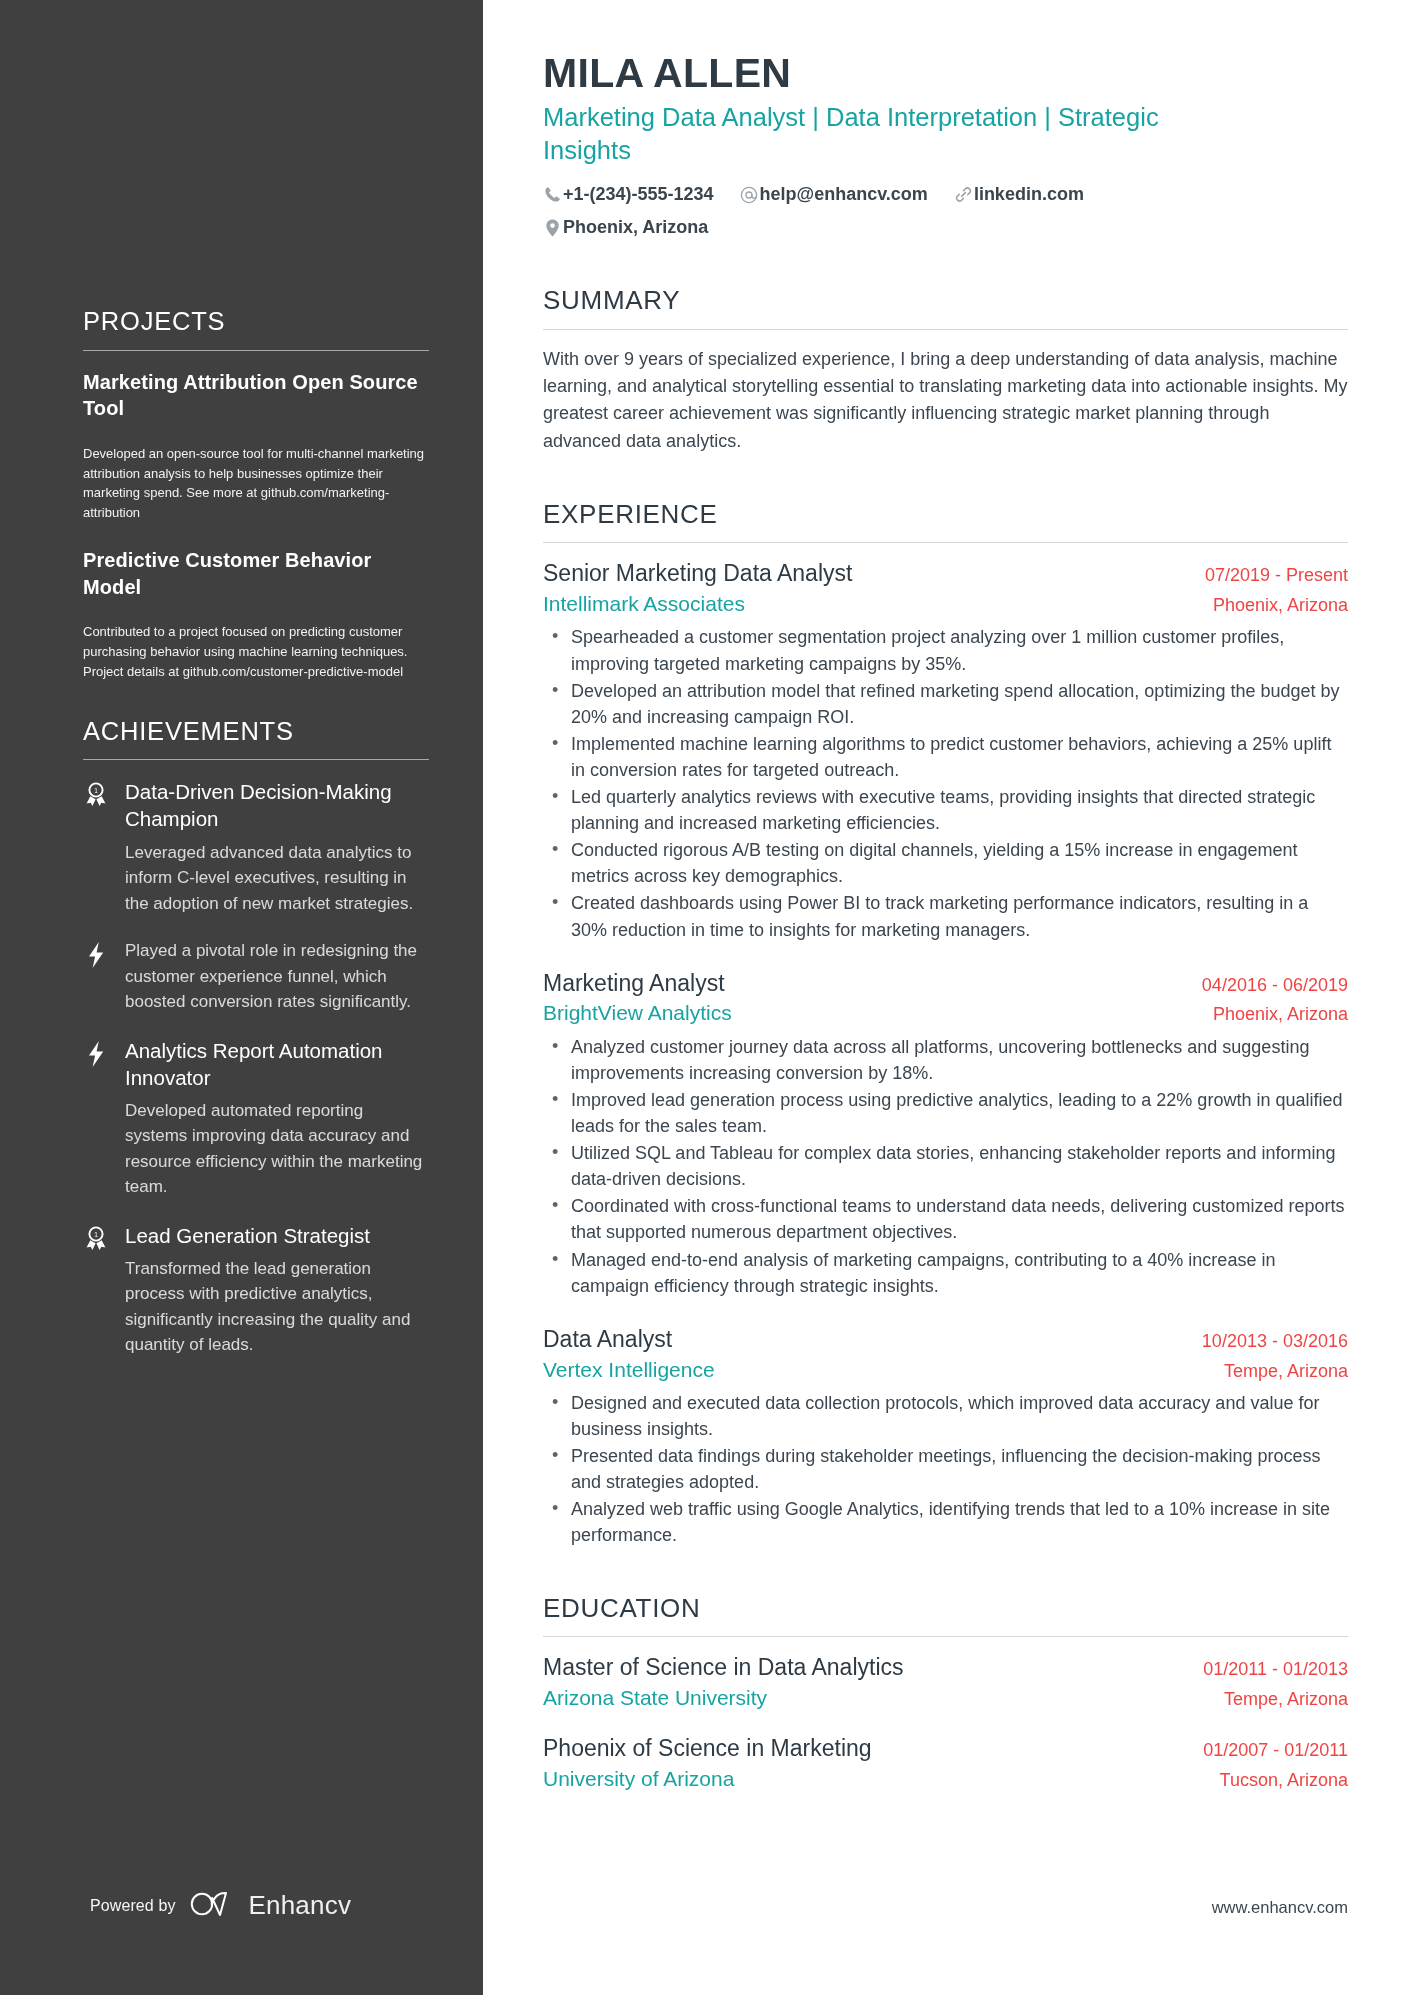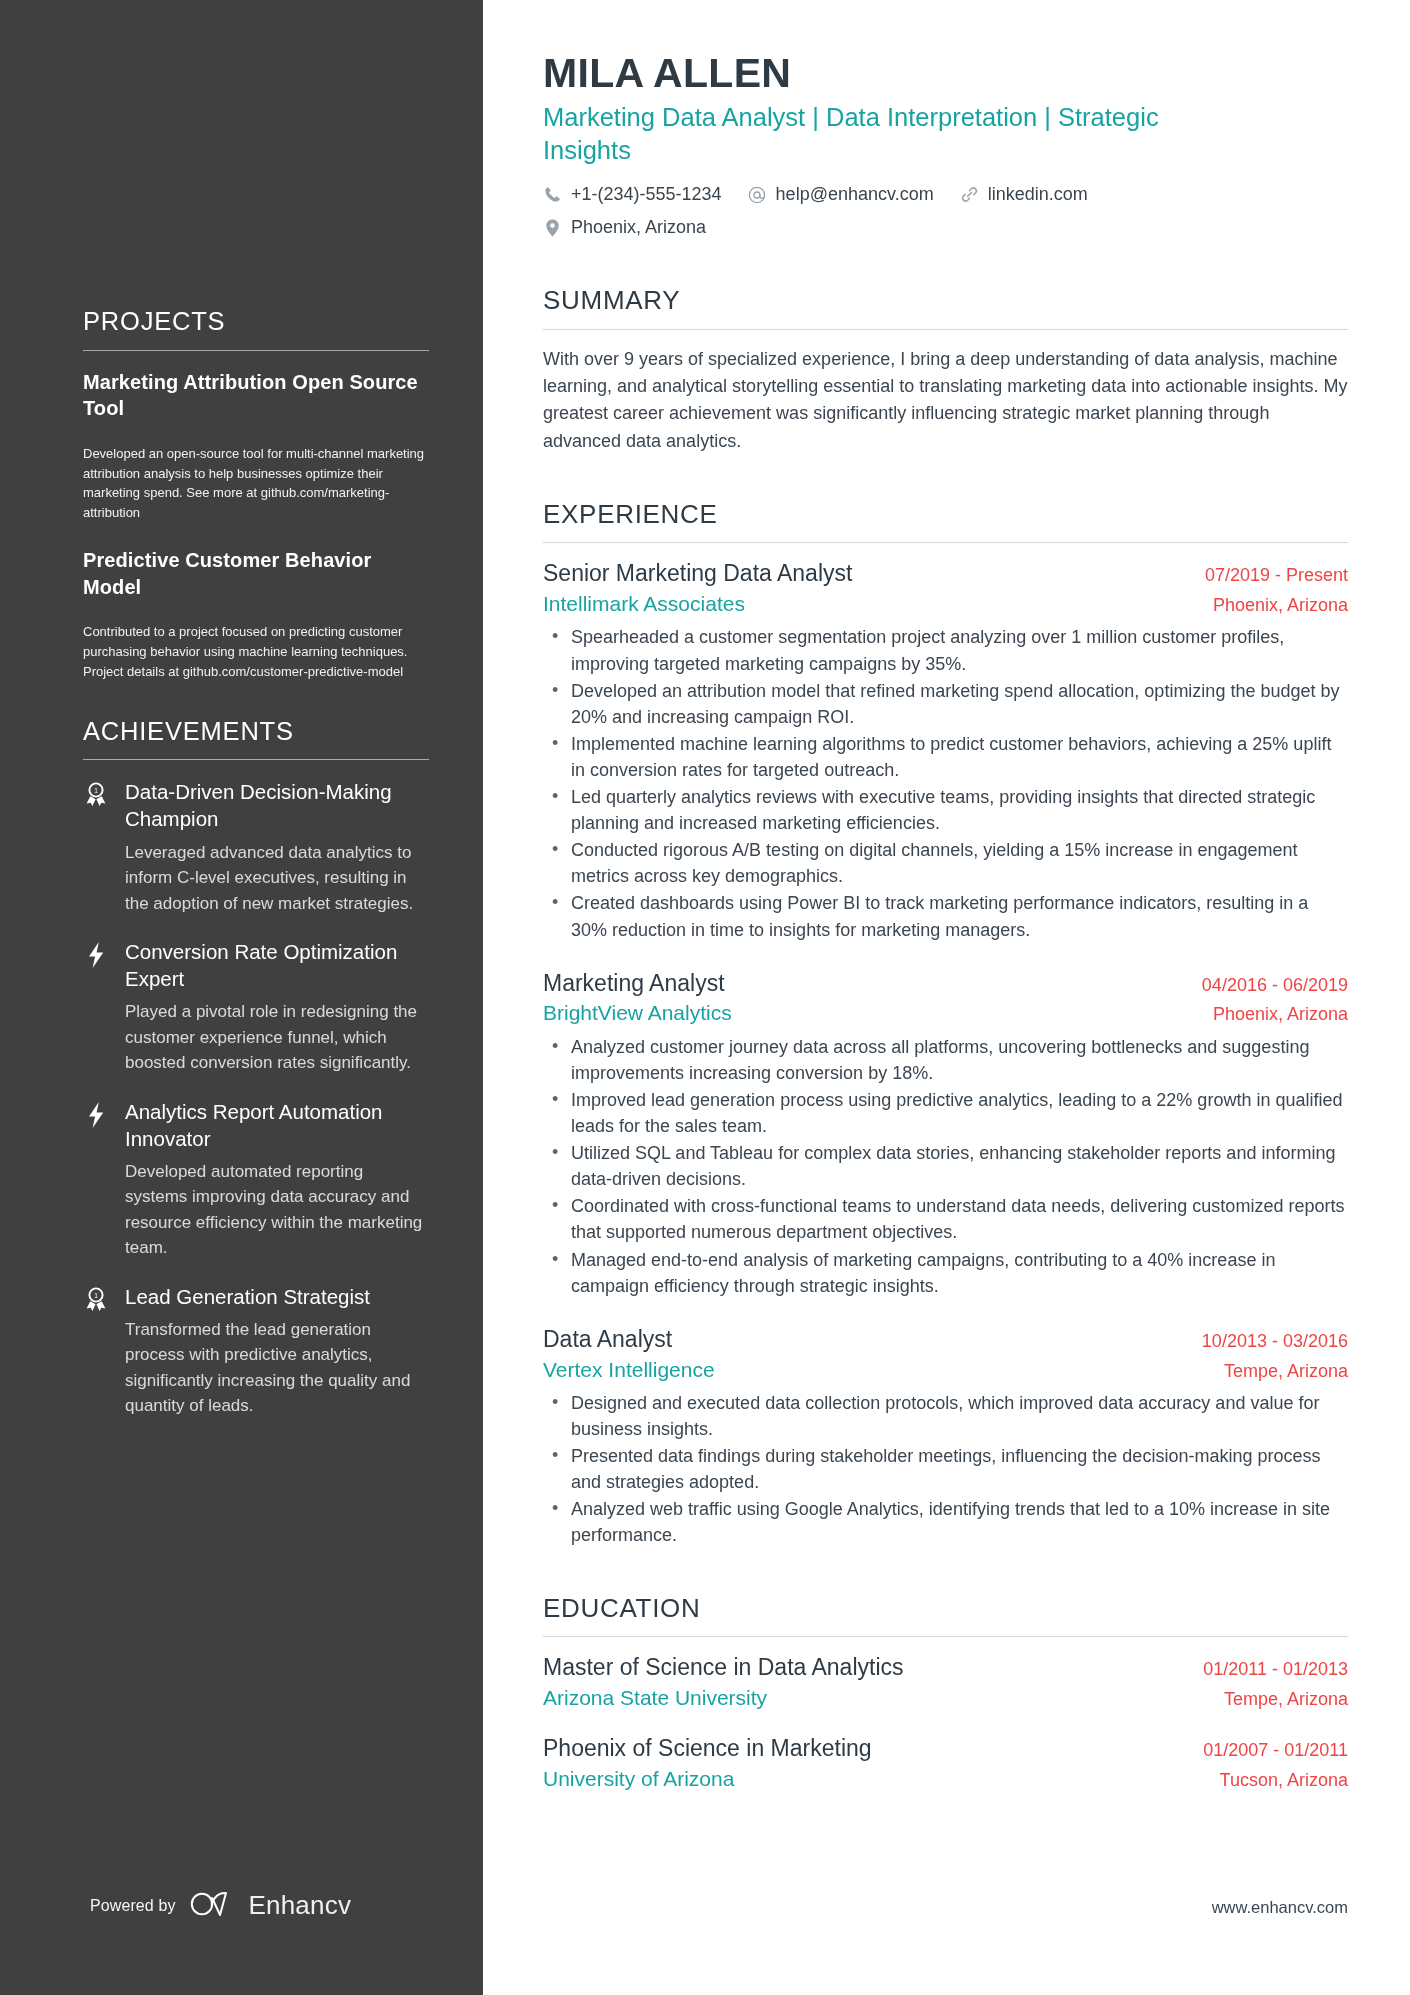--- a/index.html
+++ b/index.html
@@ -136,24 +136,25 @@
   .contacts {
     display: flex;
     flex-wrap: wrap;
     align-items: center;
     gap: 6px 26px;
     max-width: 640px;
   }
   .contact {
     display: flex;
     align-items: center;
-    gap: 9px;
+    gap: 1px;
     font-size: 18px;
     color: #3a454e;
     line-height: 1.5;
+    font-weight: bold;
   }
   .contact .ci { display: flex; width: 19px; height: 19px; align-items: center; justify-content: center; }
   .contact .ci svg { display: block; }
   .contact-row2 { flex-basis: 100%; }
 
   .section { margin-top: 44px; }
   .section-title {
     font-size: 26px;
     color: #2e3a44;
     font-weight: 400;
@@ -270,21 +271,20 @@
           </div>
         </div>
 
         <div class="achievement">
           <span class="ach-icon">
             <svg width="18" height="26" viewBox="0 0 18 26" fill="#fff">
               <path d="M11.8 0 L2 14.4 H8.1 L5.6 26 L16.2 10.6 H9.6 Z"></path>
             </svg>
           </span>
           <div class="ach-body">
-            <div class="ach-title">Conversion Rate Optimization Expert</div>
             <div class="ach-desc">Played a pivotal role in redesigning the customer experience funnel, which boosted conversion rates significantly.</div>
           </div>
         </div>
 
         <div class="achievement">
           <span class="ach-icon">
             <svg width="18" height="26" viewBox="0 0 18 26" fill="#fff">
               <path d="M11.8 0 L2 14.4 H8.1 L5.6 26 L16.2 10.6 H9.6 Z"></path>
             </svg>
           </span>

